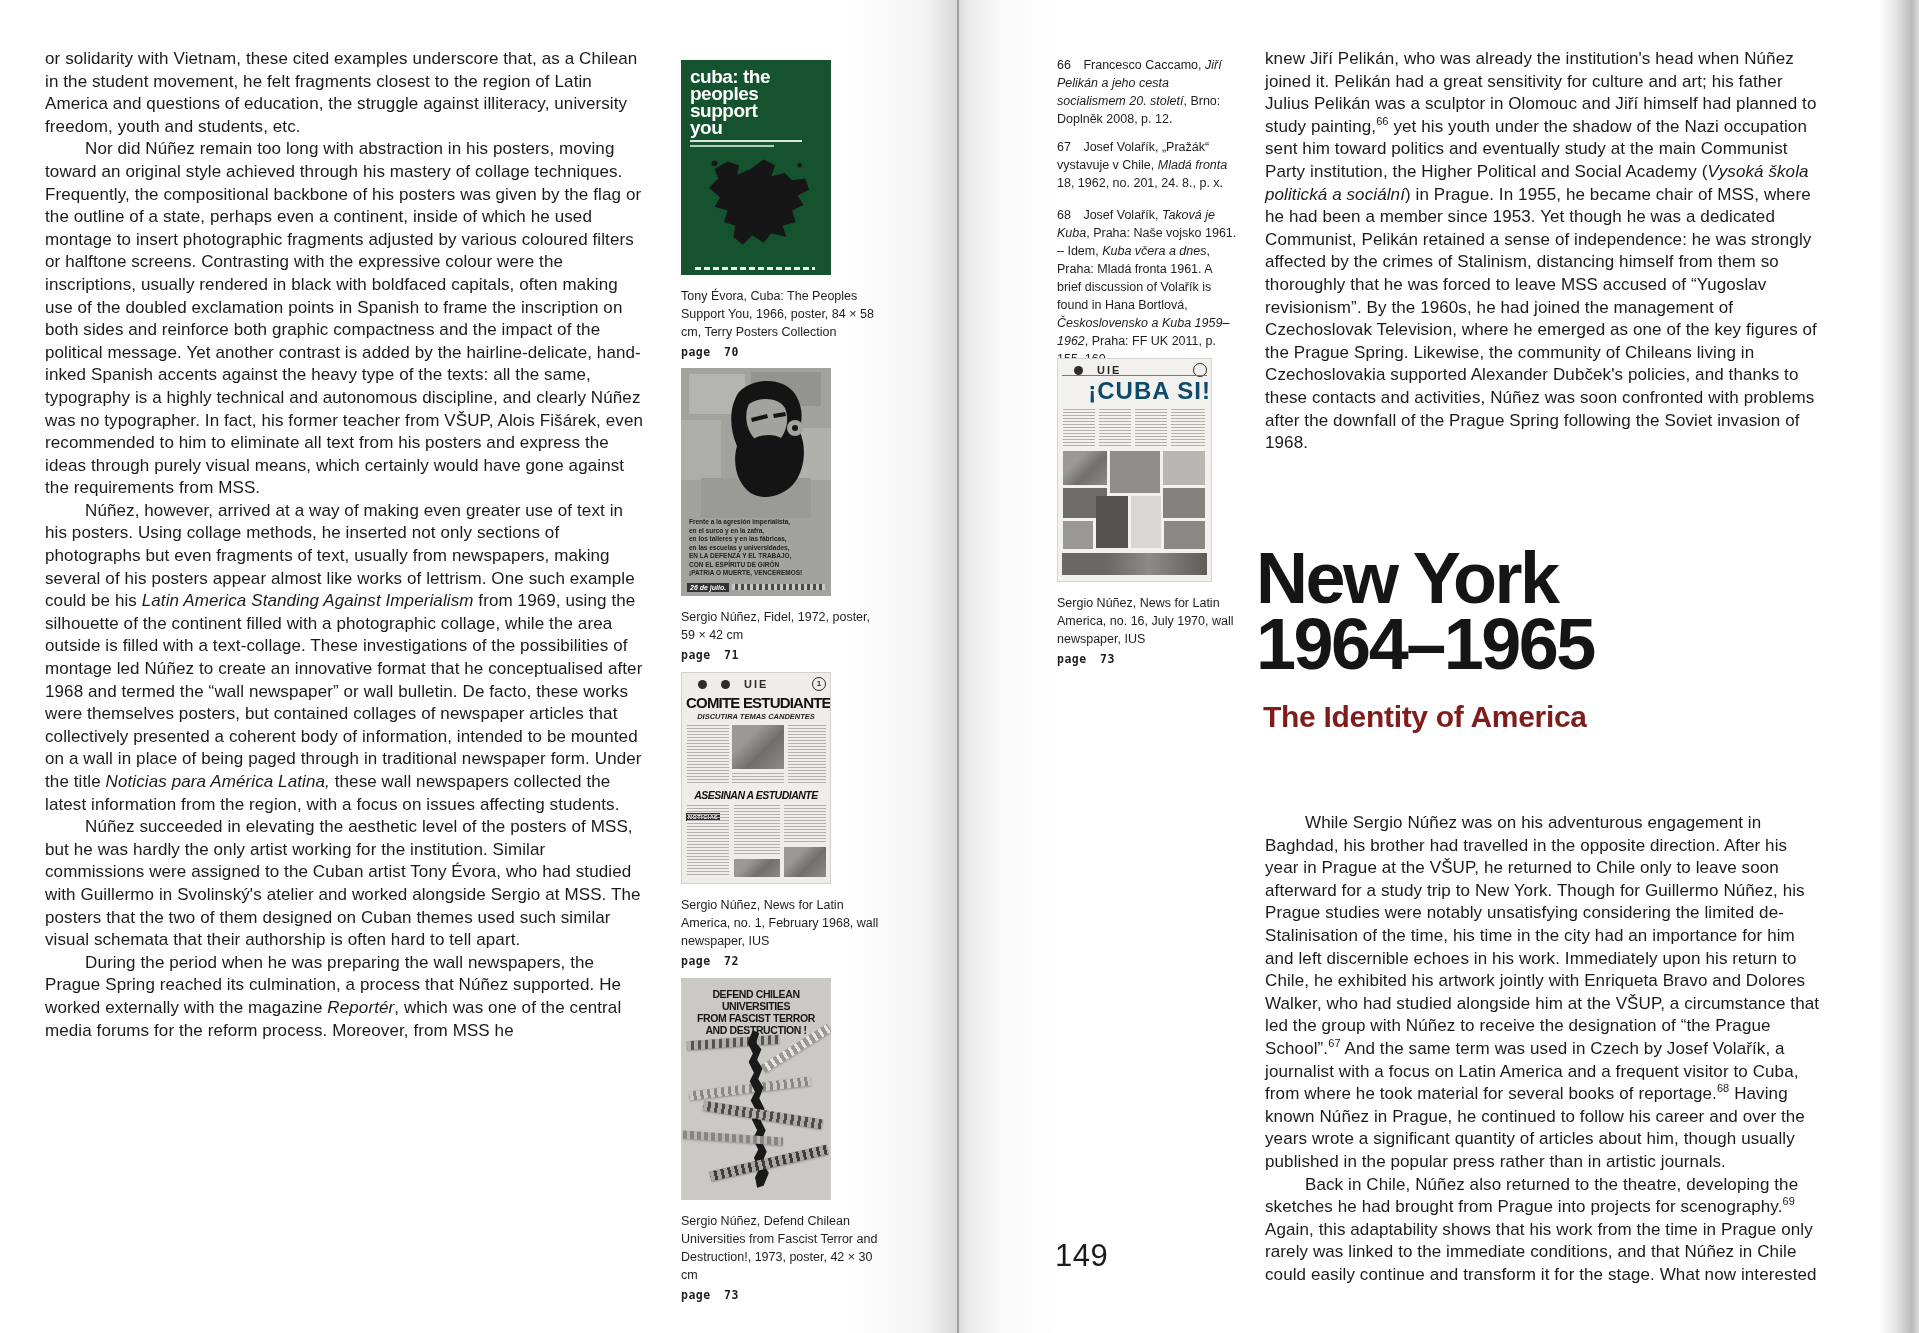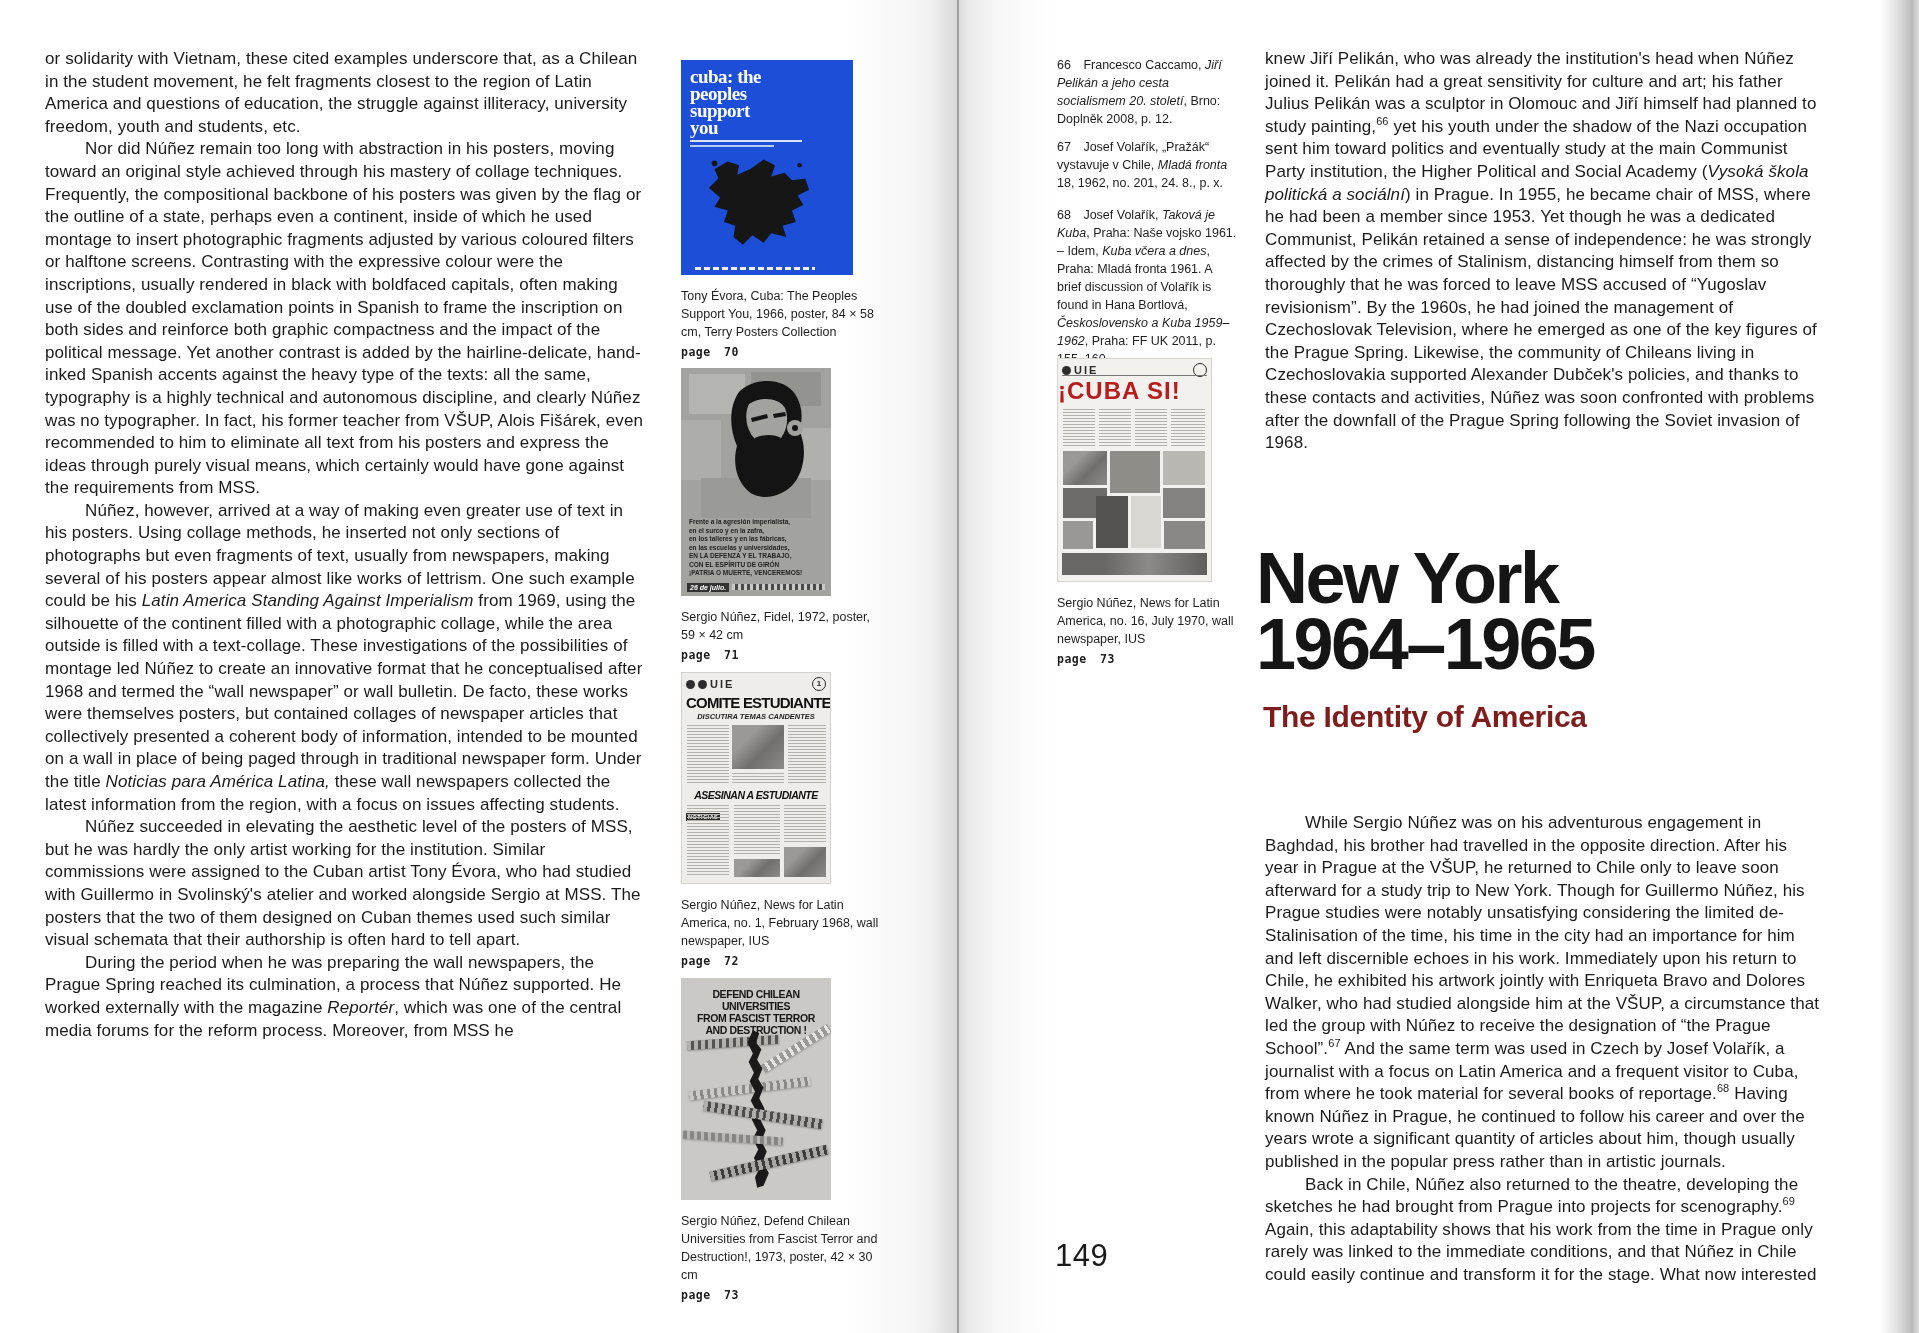--- a/index.html
+++ b/index.html
@@ -27,40 +27,40 @@
   .folio{position:absolute;left:1055px;top:1238px;font-size:31px;letter-spacing:0.5px;color:#1a1a1a;}
   
   figure{position:absolute;margin:0;}
   .fig1{left:681px;top:60px;}
   .fig2{left:681px;top:368px;}
   .fig3{left:681px;top:672px;}
   .fig4{left:681px;top:978px;}
   .fig5{left:1057px;top:358px;}
   .pimg{position:relative;overflow:hidden;}
   
-  .poster-cuba{width:172px;height:215px;background:#1d4ed8;font-family:Liberation Serif, serif;}
+  .poster-cuba{width:150px;height:215px;background:#14532d;}
   .cuba-title{position:absolute;left:9px;top:8px;font-size:19px;line-height:17px;font-weight:bold;
               color:#fff;letter-spacing:-0.5px;}
   .cuba-smallline{position:absolute;left:9px;top:80px;width:112px;height:2px;background:rgba(255,255,255,0.85);}
   .cuba-smallline2{position:absolute;left:9px;top:85px;width:84px;height:2px;background:rgba(255,255,255,0.7);}
   .cuba-map{position:absolute;left:12px;top:92px;width:130px;height:104px;}
   .cuba-footer{position:absolute;left:14px;bottom:5px;width:120px;height:3px;
                background:repeating-linear-gradient(to right,#efefec 0 6px,transparent 6px 9px);}
   
   .poster-fidel{width:150px;height:228px;background:#a2a29e;}
   .fidel-svg{position:absolute;left:0;top:0;width:150px;height:150px;}
   .fidel-text{position:absolute;left:8px;top:150px;font-size:6.5px;line-height:8.5px;font-weight:bold;
               color:#222;letter-spacing:0;}
   .fidel-band{position:absolute;left:0;bottom:3px;width:150px;height:12px;display:flex;align-items:center;gap:3px;padding-left:6px;box-sizing:border-box;}
   .fidel-band-label{background:#333;color:#fff;font-size:7px;font-style:italic;font-weight:bold;padding:1px 3px;}
   .fidel-band-line{flex:1;height:6px;margin-right:6px;background:#4a4a48;
                    background-image:repeating-linear-gradient(to right,rgba(255,255,255,0.7) 0 3px,transparent 3px 6px);}
   
   .poster-uie{width:150px;height:212px;background:#efede9;border:1px solid #d3d1cd;box-sizing:border-box;}
-  .np-head{position:absolute;left:4px;top:4px;right:4px;height:14px;display:flex;align-items:center;gap:3px;}
+  .np-head{position:absolute;left:16px;top:4px;right:4px;height:14px;display:flex;align-items:center;gap:14px;}
   .globe{width:9px;height:9px;border-radius:50%;background:#2d2d2d;
          background-image:linear-gradient(transparent 40%,rgba(255,255,255,0.5) 41%,transparent 45%);}
   .np-mast{font-size:11px;font-weight:bold;letter-spacing:2px;color:#2a2a2a;}
   .np-badge{margin-left:auto;width:12px;height:12px;border:1.4px solid #2a2a2a;border-radius:50%;
             font-size:8px;font-weight:bold;text-align:center;line-height:12px;color:#2a2a2a;}
   .uie-h1{position:absolute;left:4px;top:22px;width:142px;font-size:15px;line-height:15px;font-weight:bold;
           letter-spacing:-0.8px;color:#111;white-space:nowrap;}
   .uie-dela{display:inline-block;font-size:5px;line-height:5px;letter-spacing:0;vertical-align:2px;}
   .uie-sub{position:absolute;left:0;top:39px;width:100%;text-align:center;font-size:7.5px;font-style:italic;
            font-weight:bold;color:#222;}
@@ -81,22 +81,22 @@
   .r1{left:6px;top:12px;width:92px;height:9px;background-color:#55534f;transform:rotate(-4deg);}
   .r2{left:76px;top:18px;width:78px;height:9px;background-color:#e6e4e0;transform:rotate(-32deg);
       background-image:repeating-linear-gradient(to right,rgba(60,60,60,0.45) 0 4px,transparent 4px 7px);}
   .r3{left:8px;top:58px;width:122px;height:9px;background-color:#8b8984;transform:rotate(-7deg);}
   .r4{left:22px;top:84px;width:120px;height:10px;background-color:#4e4c48;transform:rotate(9deg);}
   .r5{left:2px;top:108px;width:100px;height:8px;background-color:#b9b7b2;
       background-image:repeating-linear-gradient(to right,rgba(60,60,60,0.4) 0 4px,transparent 4px 7px);transform:rotate(4deg);}
   .r6{left:28px;top:132px;width:120px;height:10px;background-color:#3f3d3a;transform:rotate(-13deg);}
   
   .poster-cubasi{width:155px;height:224px;background:#f3f1ed;border:1px solid #d6d4d0;box-sizing:border-box;}
-  .cs-title{position:absolute;left:0;top:18px;width:100%;text-align:left;font-size:24px;font-weight:bold;
-            letter-spacing:1px;color:#b91c1c;}
+  .cs-title{position:absolute;left:0;top:18px;width:100%;text-align:right;font-size:24px;font-weight:bold;
+            letter-spacing:1px;color:#0c4a6e;}
   .cs-rule{position:absolute;left:4px;top:16px;width:145px;height:1px;background:#777;}
   .cs-patch{position:absolute;}
   .cs-bottom{position:absolute;left:4px;bottom:6px;width:145px;height:22px;background:#7a7875;
              background-image:linear-gradient(90deg,#6a6865 0 30%,#8d8b88 60%,#5f5d5a);}
   
   .gutter{position:absolute;left:845px;top:0;width:215px;height:1333px;pointer-events:none;
           background:linear-gradient(to right,rgba(255,255,255,0) 0%,rgba(60,60,60,0.06) 38%,
           rgba(60,60,60,0.20) 52%,rgba(60,60,60,0.10) 58%,rgba(60,60,60,0.03) 72%,rgba(255,255,255,0) 100%);}
   .gutter-line{position:absolute;left:957px;top:0;width:2px;height:1333px;background:rgba(100,100,100,0.5);pointer-events:none;}
   .page-edge{position:absolute;right:0;top:0;width:40px;height:1333px;pointer-events:none;

